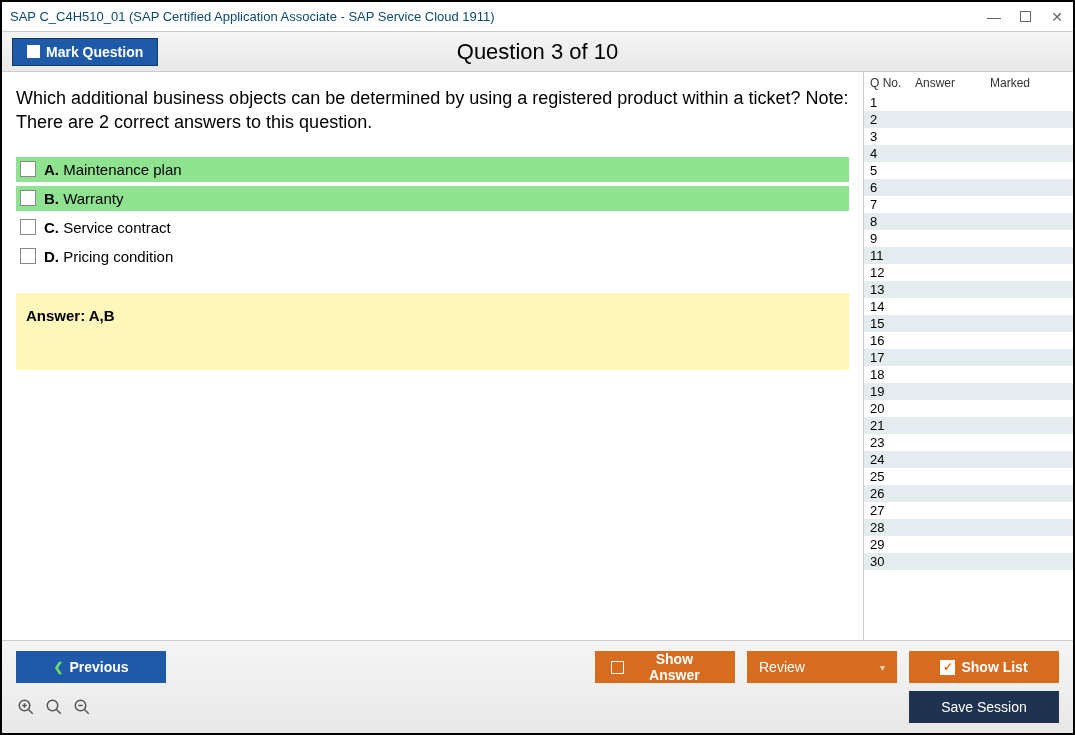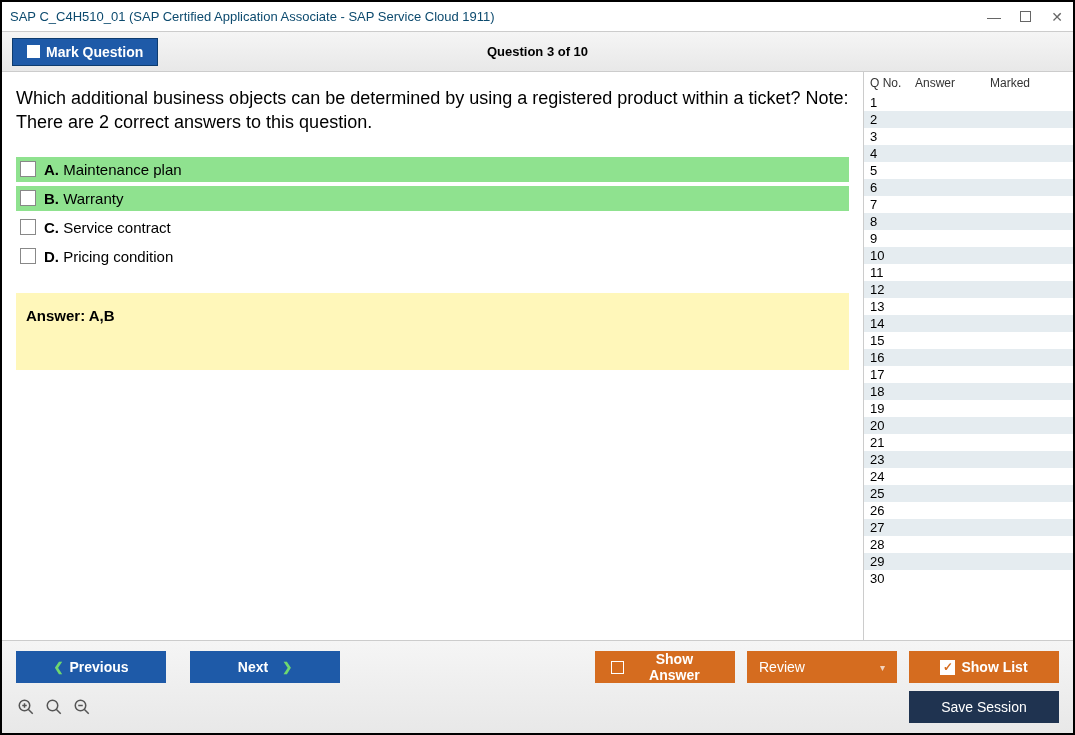--- a/index.html
+++ b/index.html
@@ -6,21 +6,21 @@
     body { font-family: Arial, sans-serif; font-size: 14px; background: #fff; }
     .window { width: 1075px; height: 735px; border: 2px solid #000; position: relative; display: flex; flex-direction: column; }
     .titlebar { height: 30px; background: #fff; display: flex; align-items: center; padding: 0 8px; border-bottom: 1px solid #ccc; }
     .titlebar-title { flex: 1; font-size: 13px; color: #0c4a6e; }
     .titlebar-controls { display: flex; gap: 18px; align-items: center; color: #666; }
     .titlebar-btn { cursor: pointer; font-size: 14px; width: 16px; text-align: center; }
     .titlebar-btn.square { border: 1px solid #666; width: 11px; height: 11px; }
     .toolbar { height: 40px; background: linear-gradient(#f5f5f5, #e8e8e8); border-bottom: 1px solid #ccc; display: flex; align-items: center; padding: 0 10px; position: relative; }
     .mark-btn { background: #1e5aa8; color: #fff; border: 1px solid #0d3b6e; padding: 5px 14px; font-weight: bold; font-size: 14px; display: flex; align-items: center; gap: 6px; cursor: pointer; }
     .mark-box { width: 13px; height: 13px; border: 1px solid #fff; background: #fff; }
-    .question-label { position: absolute; left: 50%; transform: translateX(-50%); font-weight: bold; font-size: 13px; }
+    .question-label { position: absolute; left: 50%; transform: translateX(-50%); font-weight: normal; font-size: 22px; }
     .content { flex: 1; display: flex; overflow: hidden; }
     .main { flex: 1; padding: 14px 14px 0 14px; overflow-y: auto; }
     .question-text { font-size: 18px; line-height: 1.35; margin-bottom: 22px; }
     .option { display: flex; align-items: center; gap: 8px; padding: 4px 4px; margin-bottom: 4px; font-size: 15px; }
     .option.correct { background: #8fe28f; }
     .option-check { width: 16px; height: 16px; border: 1px solid #888; background: #fff; cursor: pointer; flex-shrink: 0; }
     .option-letter { font-weight: bold; }
     .answer-box { background: #fff7ba; padding: 14px 10px 46px 10px; margin-top: 24px; font-weight: bold; font-size: 15px; }
     .sidebar { width: 210px; border-left: 1px solid #ccc; display: flex; flex-direction: column; }
     .side-header { display: flex; font-size: 12px; padding: 4px 6px; color: #333; }
@@ -129,23 +129,20 @@
           <div class="side-row">
             <div class="col-q">7</div>
           </div>
           <div class="side-row">
             <div class="col-q">8</div>
           </div>
           <div class="side-row">
             <div class="col-q">9</div>
           </div>
           <div class="side-row">
-            <div class="col-q">10</div>
-          </div>
-          <div class="side-row">
             <div class="col-q">11</div>
           </div>
           <div class="side-row">
             <div class="col-q">12</div>
           </div>
           <div class="side-row">
             <div class="col-q">13</div>
           </div>
           <div class="side-row">
             <div class="col-q">14</div>
@@ -197,24 +194,20 @@
           </div>
         </div>
     </div>
   </div>
 
   <div class="footer">
     <div class="footer-row">
       <button class="btn blue prev">
         <span class="chev" style="color:#6fd86f">❮</span>
         <span>Previous</span>
-      </button>
-      <button class="btn blue next">
-        <span>Next</span>
-        <span class="chev" style="color:#6fd86f;margin-left:8px">❯</span>
       </button>
       <button class="btn orange show-answer">
         <span class="square-icon"></span>
         <span>Show Answer</span>
       </button>
       <button class="btn orange review">
         <span>Review</span>
         <span class="arrow-down">▾</span>
       </button>
       <button class="btn orange show-list">

